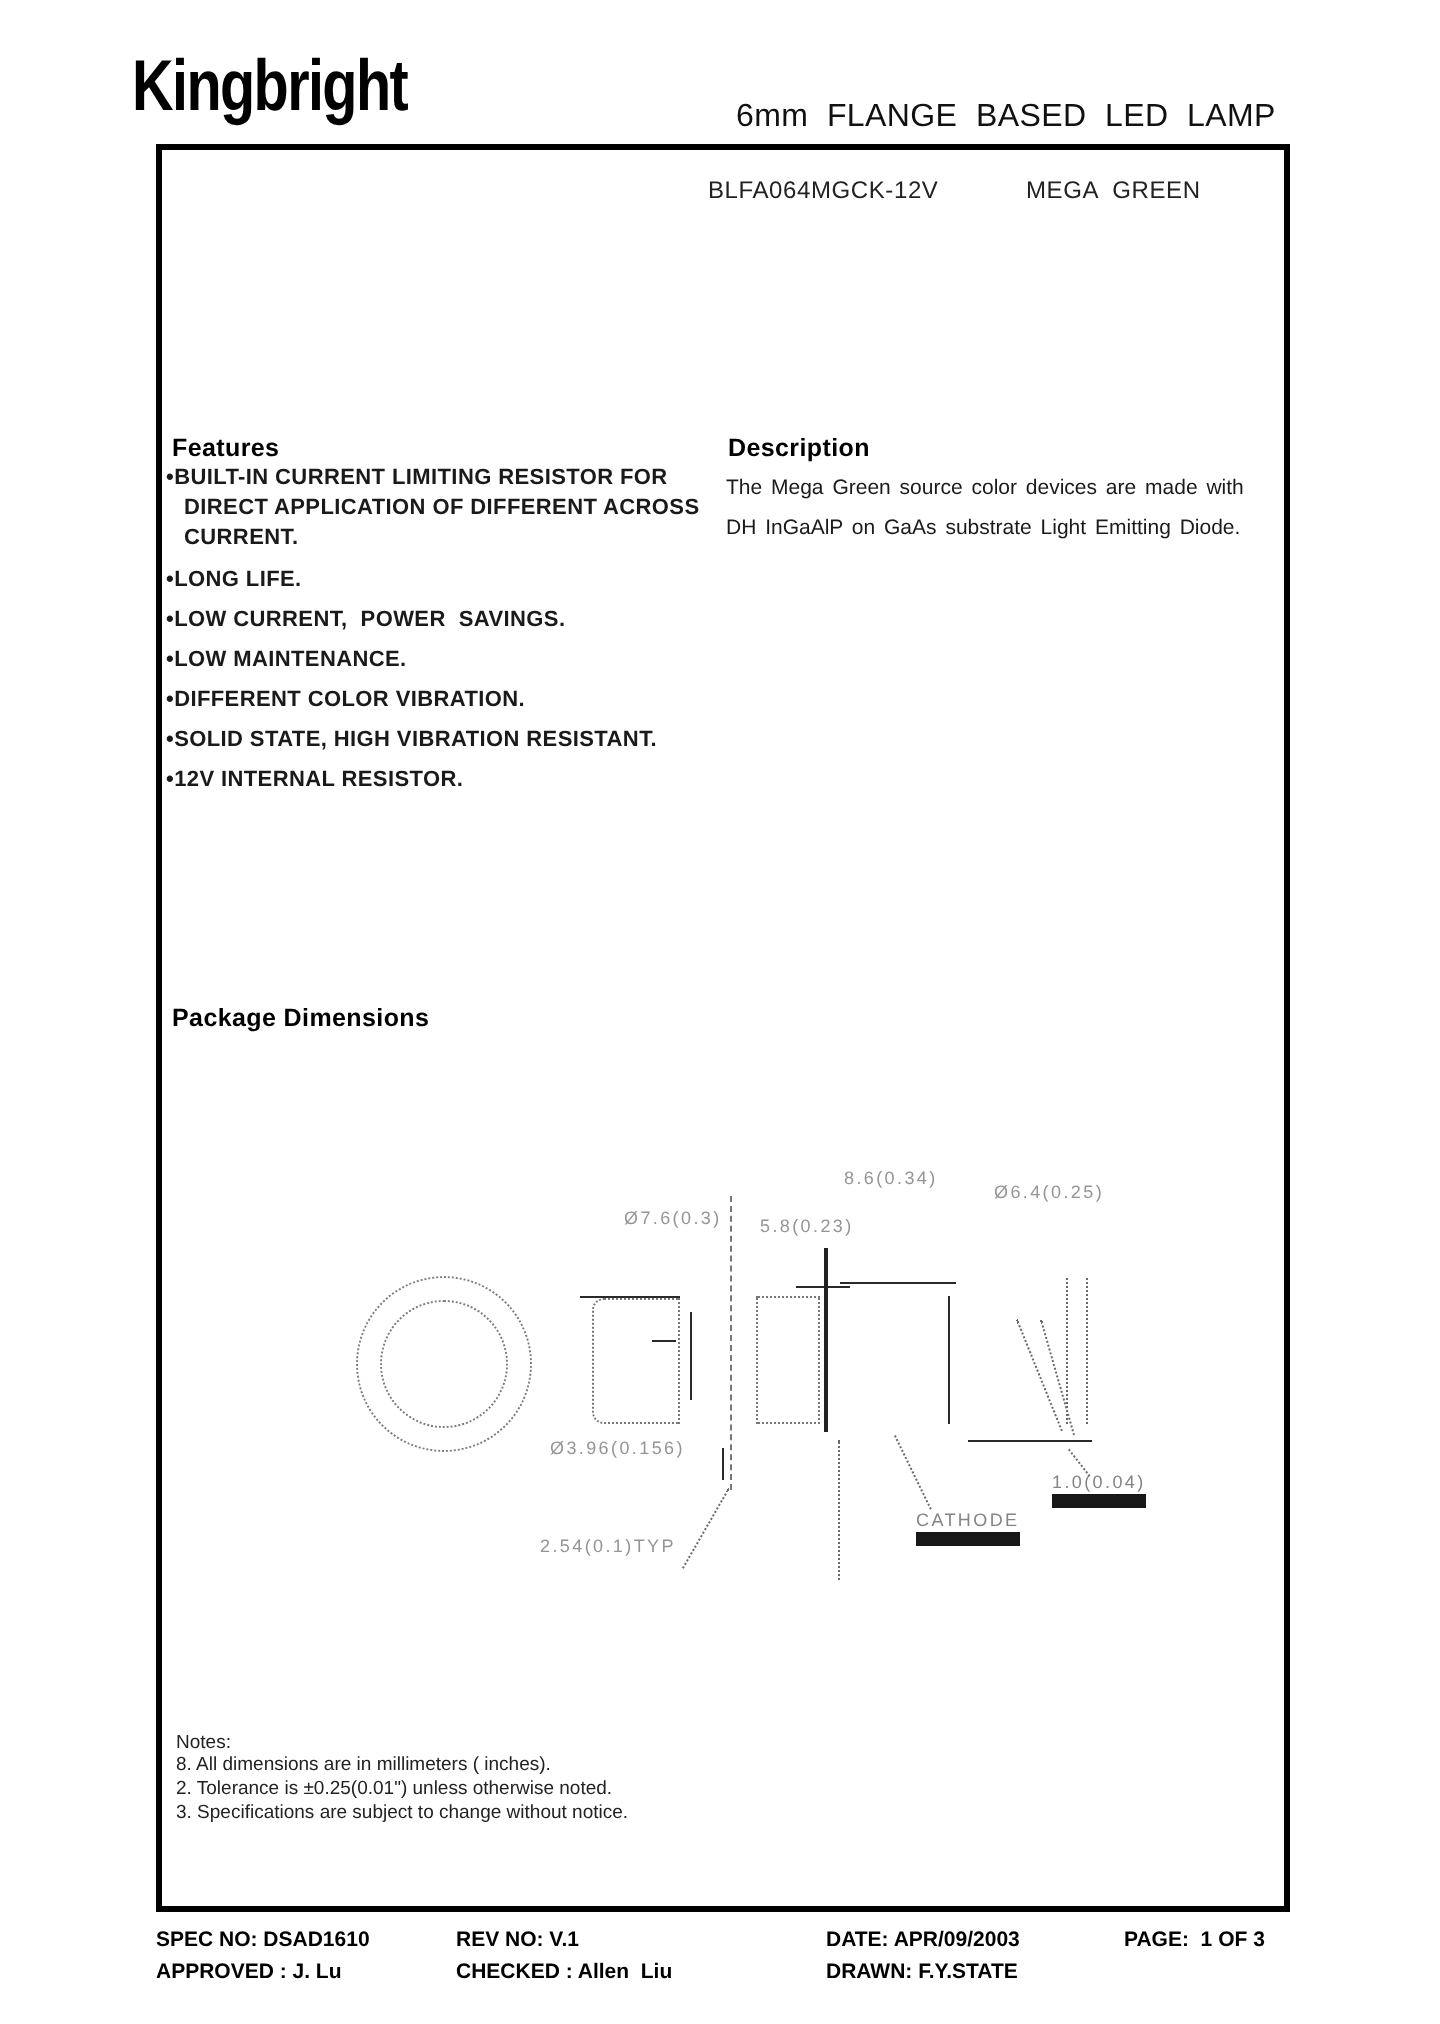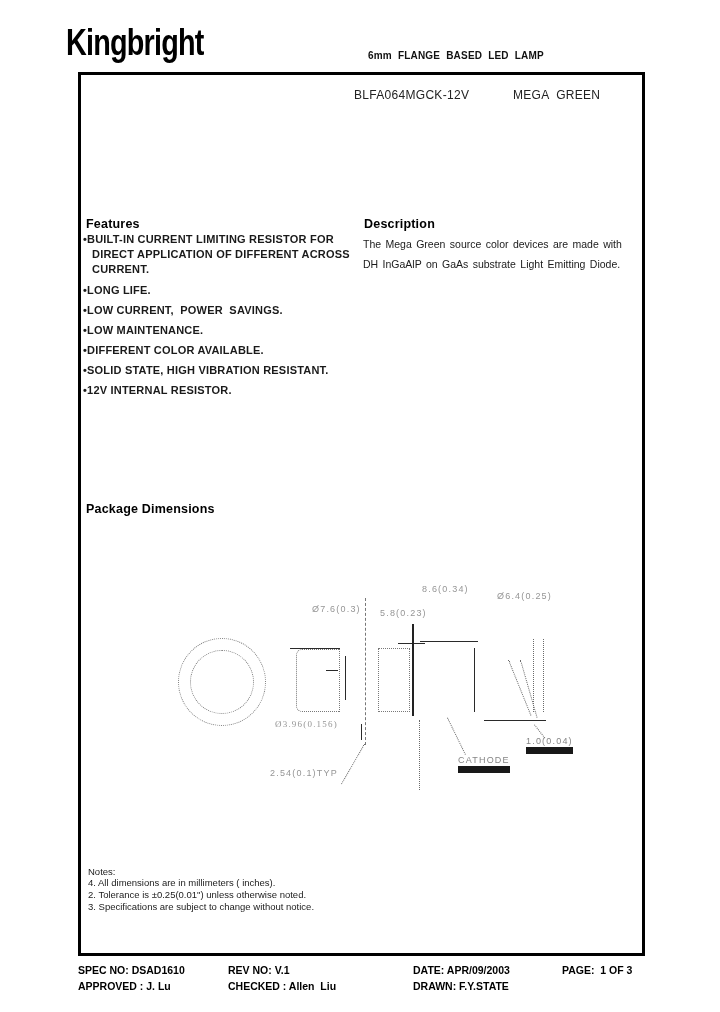--- a/index.html
+++ b/index.html
@@ -5,21 +5,21 @@
   html,body{margin:0;padding:0;}
   body{
     width:720px;height:1012px;position:relative;background:#fff;
     font-family:"Liberation Sans","DejaVu Sans",sans-serif;color:#111;overflow:hidden;
   }
   .abs{position:absolute;white-space:pre;}
   .logo{
     font-size:36px;font-weight:bold;letter-spacing:-1px;color:#000;
     transform:scaleX(.8);transform-origin:left top;
   }
-  .doc-title{font-size:10px;font-weight:bold;letter-spacing:.2px;}
+  .doc-title{font-size:16px;font-weight:normal;letter-spacing:.2px;}
   .part-line{font-size:12px;color:#222;letter-spacing:.3px;}
   .main-box{
     position:absolute;left:78px;top:72px;width:561px;height:878px;
     border:3px solid #000;background:#fff;
   }
   .h2{font-size:12.5px;font-weight:bold;color:#000;letter-spacing:.2px;}
   .body-txt{font-size:11px;color:#1a1a1a;letter-spacing:.2px;font-weight:bold;}
   .desc-txt{font-size:10.5px;color:#1a1a1a;word-spacing:1.5px;}
   .notes-txt{font-size:9.5px;color:#222;}
   .foot-txt{font-size:10.5px;font-weight:bold;color:#000;}
@@ -49,21 +49,21 @@
 <div class="abs part-line" style="left:513px;top:88px;">MEGA  GREEN</div>
 
 <div class="abs h2" style="left:86px;top:217px;">Features</div>
 
 <div class="abs body-txt" style="left:83px;top:233px;"><span>•</span><span>BUILT-IN CURRENT LIMITING RESISTOR FOR</span></div>
 <div class="abs body-txt" style="left:92px;top:248px;"><span>DIRECT APPLICATION OF DIFFERENT ACROSS</span></div>
 <div class="abs body-txt" style="left:92px;top:263px;"><span>CURRENT.</span></div>
 <div class="abs body-txt" style="left:83px;top:284px;"><span>•</span><span>LONG LIFE.</span></div>
 <div class="abs body-txt" style="left:83px;top:304px;"><span>•</span><span>LOW CURRENT,  POWER  SAVINGS.</span></div>
 <div class="abs body-txt" style="left:83px;top:324px;"><span>•</span><span>LOW MAINTENANCE.</span></div>
-<div class="abs body-txt" style="left:83px;top:344px;"><span>•</span><span>DIFFERENT COLOR AVAILABLE.</span></div>
+<div class="abs body-txt" style="left:83px;top:344px;"><span>•</span><span>DIFFERENT COLOR VIBRATION.</span></div>
 <div class="abs body-txt" style="left:83px;top:364px;"><span>•</span><span>SOLID STATE, HIGH VIBRATION RESISTANT.</span></div>
 <div class="abs body-txt" style="left:83px;top:384px;"><span>•</span><span>12V INTERNAL RESISTOR.</span></div>
 
 <div class="abs h2" style="left:364px;top:217px;">Description</div>
 <div class="abs desc-txt" style="left:363px;top:238px;">The Mega Green source color devices are made with</div>
 <div class="abs desc-txt" style="left:363px;top:258px;">DH InGaAlP on GaAs substrate Light Emitting Diode.</div>
 
 <div class="abs h2" style="left:86px;top:502px;">Package Dimensions</div>
 
 <div class="drawing">
@@ -93,28 +93,28 @@
   <div class="dotline-v" style="left:373px;top:64px;height:73px;"></div>
 
   <div class="diag" style="left:194px;top:169px;height:46px;transform:rotate(30deg);"></div>
   <div class="diag" style="left:277px;top:143px;height:41px;transform:rotate(-26deg);"></div>
   <div class="diag" style="left:364px;top:150px;height:17px;transform:rotate(-38deg);"></div>
 
   <div class="dim-label" style="left:142px;top:29px;">Ø7.6(0.3)</div>
   <div class="dim-label" style="left:210px;top:33px;">5.8(0.23)</div>
   <div class="dim-label" style="left:252px;top:9px;">8.6(0.34)</div>
   <div class="dim-label" style="left:327px;top:16px;">Ø6.4(0.25)</div>
-  <div class="dim-label" style="left:105px;top:144px;font-family:Liberation Serif, serif;">Ø3.96(0.156)</div>
+  <div class="dim-label" style="left:105px;top:144px;">Ø3.96(0.156)</div>
   <div class="dim-label" style="left:100px;top:193px;">2.54(0.1)TYP</div>
   <div class="dim-label u" style="left:288px;top:180px;">CATHODE</div>
   <div class="dim-label u" style="left:356px;top:161px;">1.0(0.04)</div>
 </div>
 
 <div class="abs notes-txt" style="left:88px;top:866px;">Notes:</div>
-<div class="abs notes-txt" style="left:88px;top:877px;">4. All dimensions are in millimeters ( inches).</div>
+<div class="abs notes-txt" style="left:88px;top:877px;">8. All dimensions are in millimeters ( inches).</div>
 <div class="abs notes-txt" style="left:88px;top:889px;">2. Tolerance is ±0.25(0.01") unless otherwise noted.</div>
 <div class="abs notes-txt" style="left:88px;top:901px;">3. Specifications are subject to change without notice.</div>
 
 <div class="abs foot-txt" style="left:78px;top:964px;">SPEC NO: DSAD1610</div>
 <div class="abs foot-txt" style="left:228px;top:964px;">REV NO: V.1</div>
 <div class="abs foot-txt" style="left:413px;top:964px;">DATE: APR/09/2003</div>
 <div class="abs foot-txt" style="left:562px;top:964px;">PAGE:  1 OF 3</div>
 <div class="abs foot-txt" style="left:78px;top:980px;">APPROVED : J. Lu</div>
 <div class="abs foot-txt" style="left:228px;top:980px;">CHECKED : Allen  Liu</div>
 <div class="abs foot-txt" style="left:413px;top:980px;">DRAWN: F.Y.STATE</div>

